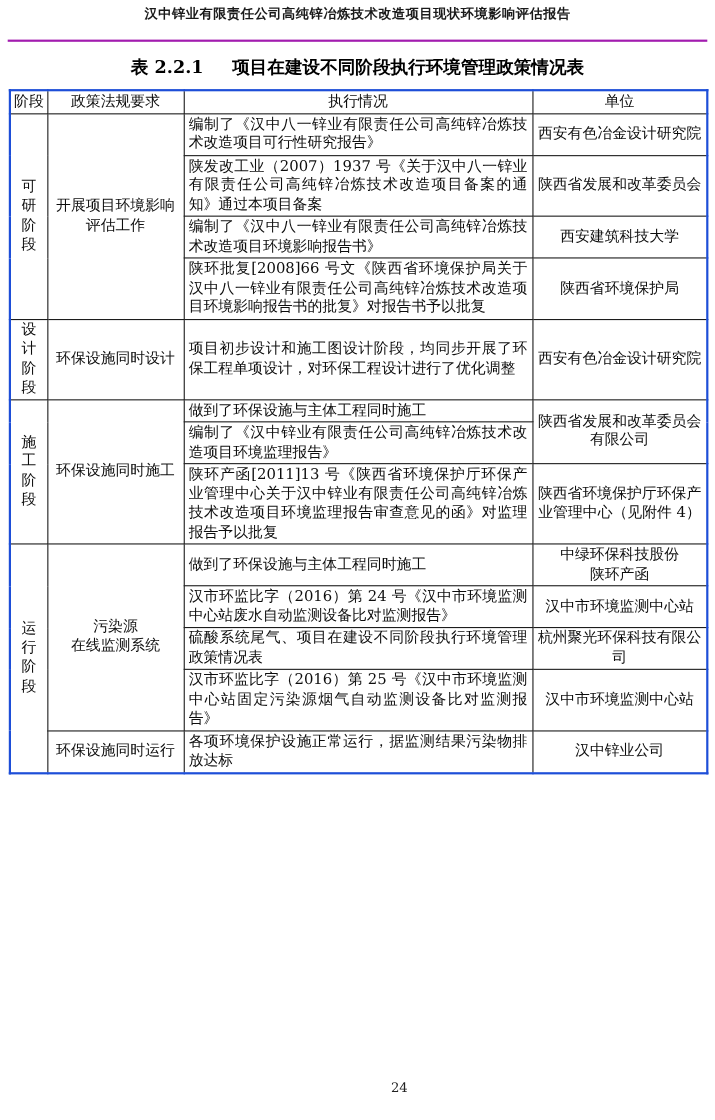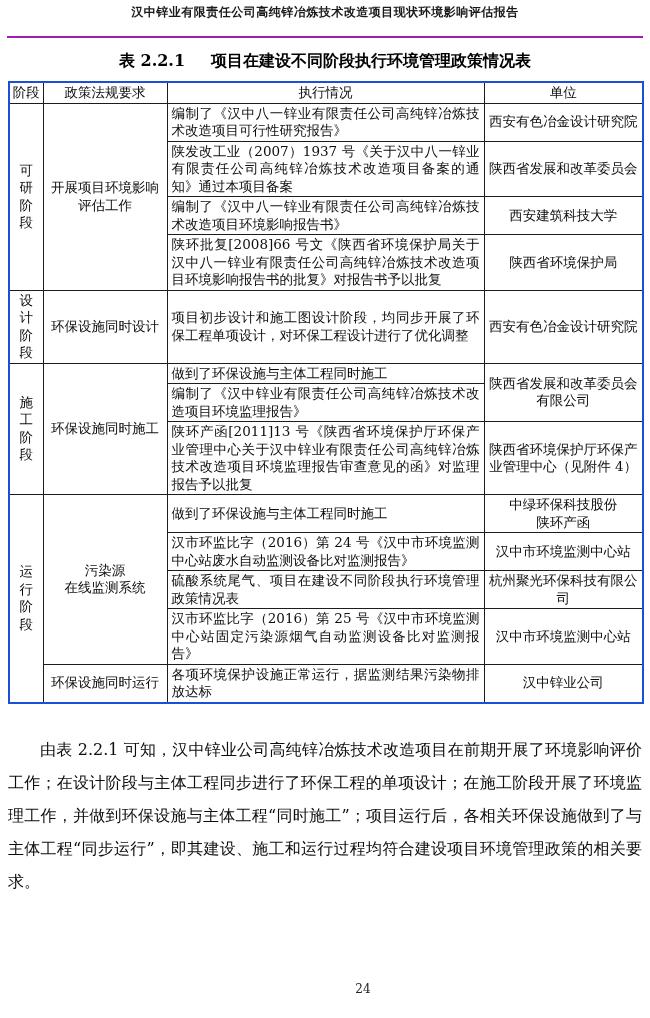--- a/index.html
+++ b/index.html
@@ -146,17 +146,16 @@
         <td class="c-unit">汉中市环境监测中心站</td>
       </tr>
       <tr>
         <td class="c-req">环保设施同时运行</td>
         <td class="c-exec">各项环境保护设施正常运行，据监测结果污染物排放达标</td>
         <td class="c-unit">汉中锌业公司</td>
       </tr>
     </tbody>
   </table>
 
-  <p class="body-text">由表 2.2.1 可知，汉中锌业公司高纯锌冶炼技术改造项目在前期开展了环境影响评价工作；在设计阶段与主体工程同步进行了环保工程的单项设计；在施工阶段开展了环境监理工作，并做到环保设施与主体工程“同时施工”；项目运行后，各相关环保设施做到了与主体工程“同步运行”，即其建设、施工和运行过程均符合建设项目环境管理政策的相关要求。</p>
 
   <div class="page-number">24</div>
 
 </div>
 
 </body></html>

